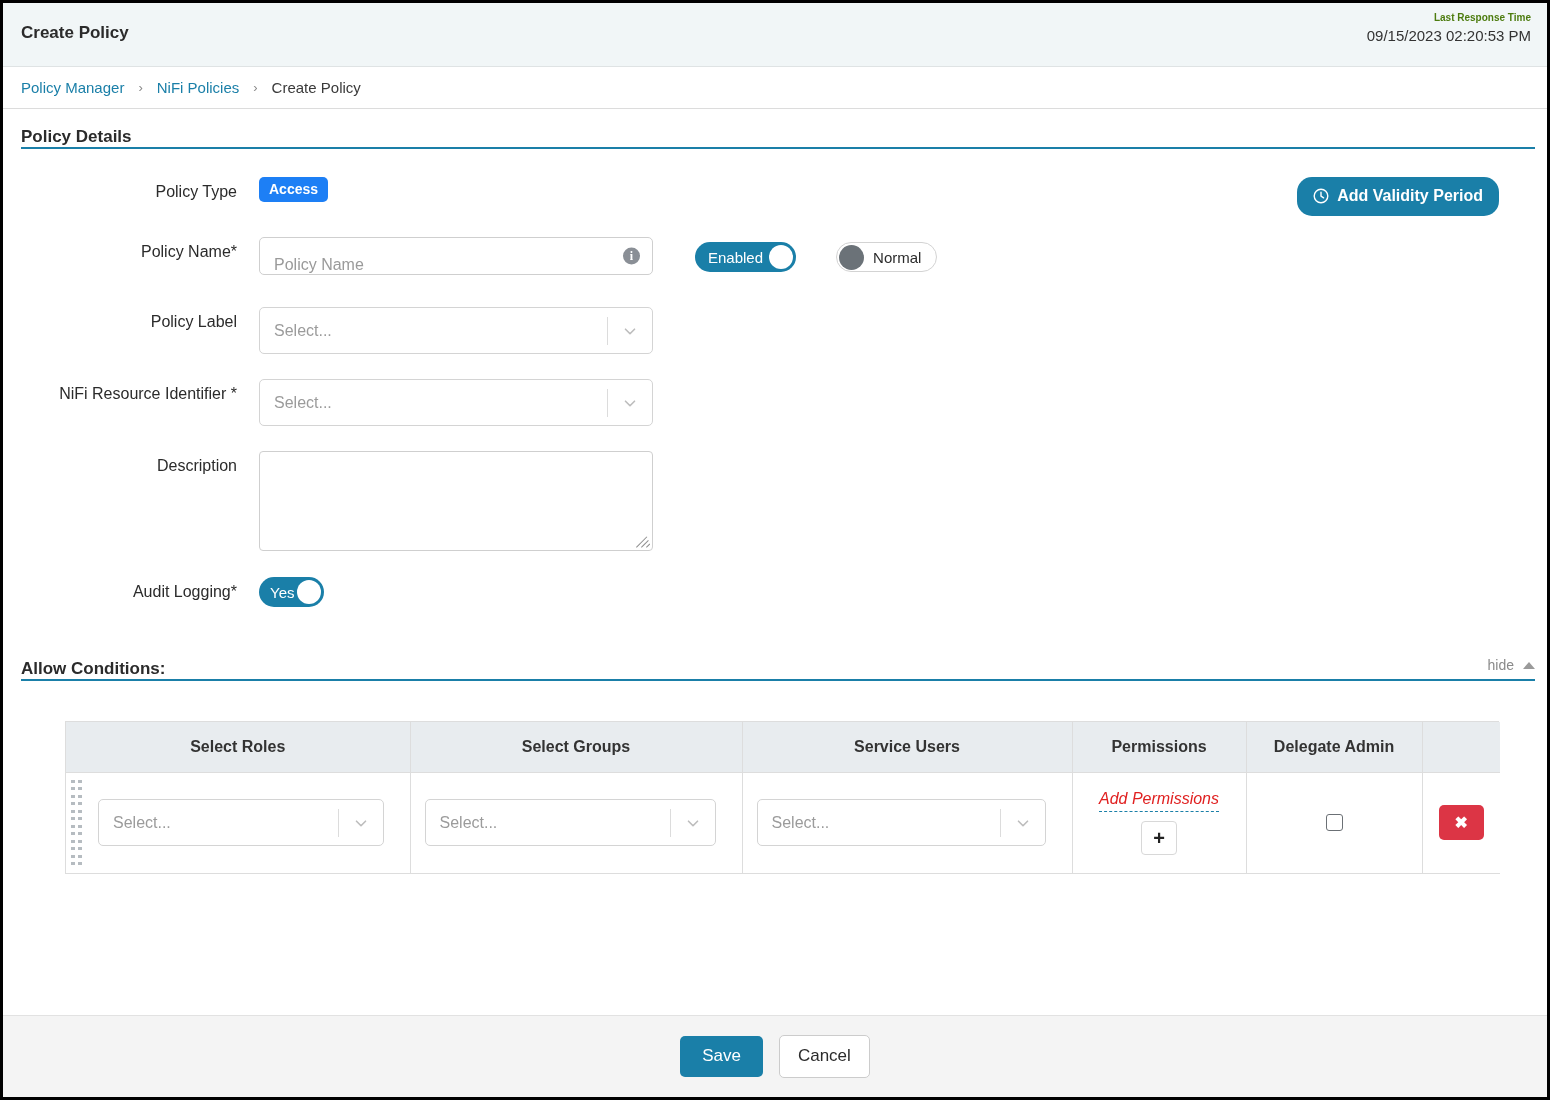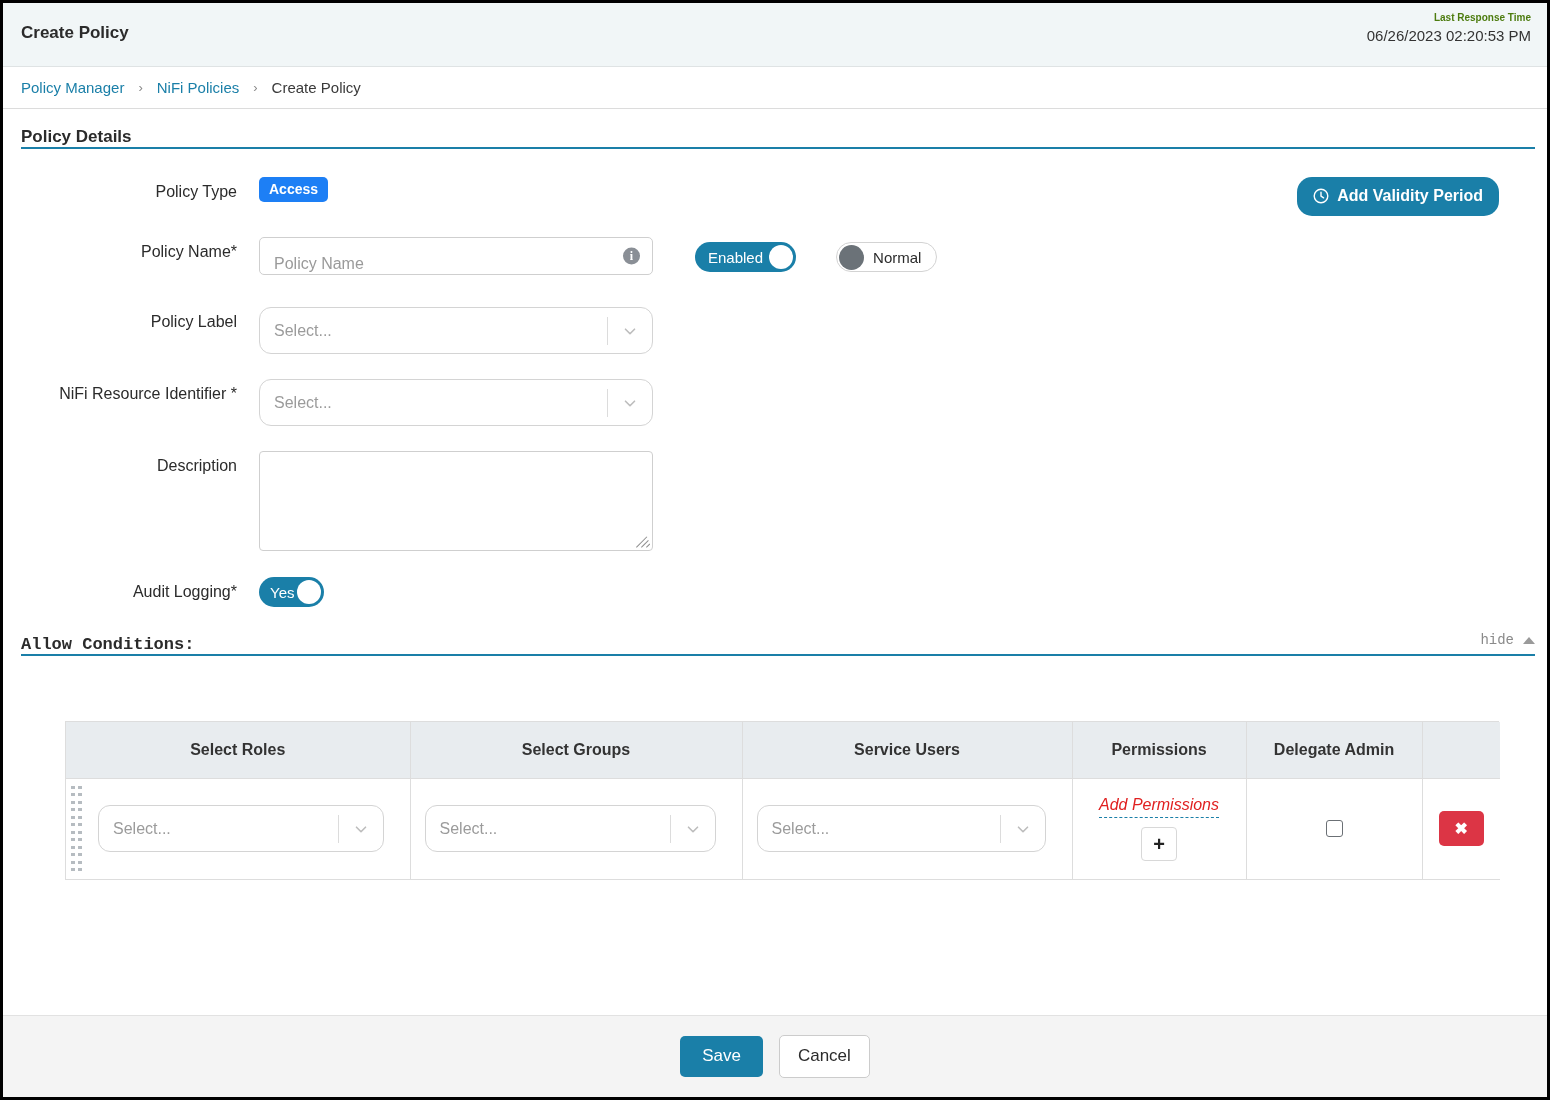--- a/index.html
+++ b/index.html
@@ -75,21 +75,21 @@
     position: absolute;
     left: 18px;
     width: 1514px;
     font-size: 17px;
     font-weight: bold;
     color: #2b2b2b;
     padding-bottom: 0;
     border-bottom: 2px solid #1a7fa8;
   }
   #policy-details-head { top: 18px; }
-  #allow-conditions-head { top: 526px; font-family: Liberation Mono, monospace; }
+  #allow-conditions-head { top: 550px; }
   .hide-toggle {
     position: absolute;
     right: 0; bottom: 6px;
     font-size: 14px;
     font-weight: normal;
     color: #8a8a8a;
     cursor: pointer;
     display: flex; align-items: center; gap: 9px;
   }
   .caret-up {
@@ -130,42 +130,42 @@
     line-height: 1.15;
   }
 
   
   .txt-input {
     width: 394px; height: 38px;
     border: 1px solid #cfcfcf;
     border-radius: 5px;
     background: #fff;
     position: relative;
-    display: flex; align-items: flex-start;
-    padding: 17px 14px;
+    display: flex; align-items: flex-end;
+    padding: 0 14px;
   }
   .txt-input .ph { font-size: 16px; color: #9a9a9a; }
   .info-icon {
     position: absolute; right: 12px; top: 50%;
     transform: translateY(-50%);
     width: 17px; height: 17px;
     border-radius: 50%;
     background: #8a8f96;
     color: #ffffff;
     font-size: 12px; font-weight: bold;
     font-family: "Liberation Serif", serif;
     display: flex; align-items: center; justify-content: center;
     cursor: pointer;
   }
 
   
   .sel {
     width: 394px; height: 47px;
     border: 1px solid #d4d4d4;
-    border-radius: 12px;
+    border-radius: 5px;
     background: #fff;
     display: flex; align-items: center;
     position: relative;
     cursor: pointer;
   }
   .sel .ph { font-size: 16px; color: #9b9b9b; padding-left: 14px; }
   .sel .divider {
     position: absolute; right: 44px; top: 9px;
     width: 1px; height: 28px;
     background: #dcdcdc;
@@ -263,21 +263,21 @@
     border-bottom: none;
     background: #ffffff;
   }
   table.cond { border-collapse: collapse; width: 100%; table-layout: fixed; }
   table.cond th {
     background: #e8ecef;
     border-right: 1px solid #dddddd;
     border-bottom: 1px solid #dddddd;
     font-size: 16px; font-weight: bold;
     color: #333;
-    height: 56px;
+    height: 50px;
     padding: 0;
   }
   table.cond th:last-child { border-right: none; }
   table.cond td {
     border-right: 1px solid #dddddd;
     border-bottom: 1px solid #dddddd;
     height: 101px;
     padding: 0;
     vertical-align: middle;
     background: #ffffff;
@@ -380,21 +380,21 @@
 </style>
 </head>
 <body>
 
 <div class="window">
 
   <div class="titlebar">
     <div class="title">Create Policy</div>
     <div class="resp-wrap">
       <div class="resp-label">Last Response Time</div>
-      <div class="resp-value">06/26/2023 02:20:53 PM</div>
+      <div class="resp-value">09/15/2023 02:20:53 PM</div>
     </div>
   </div>
 
   <div class="breadcrumb">
     <a class="crumb-link">Policy Manager</a>
     <span class="crumb-sep">›</span>
     <a class="crumb-link">NiFi Policies</a>
     <span class="crumb-sep">›</span>
     <span class="crumb-current">Create Policy</span>
   </div>

